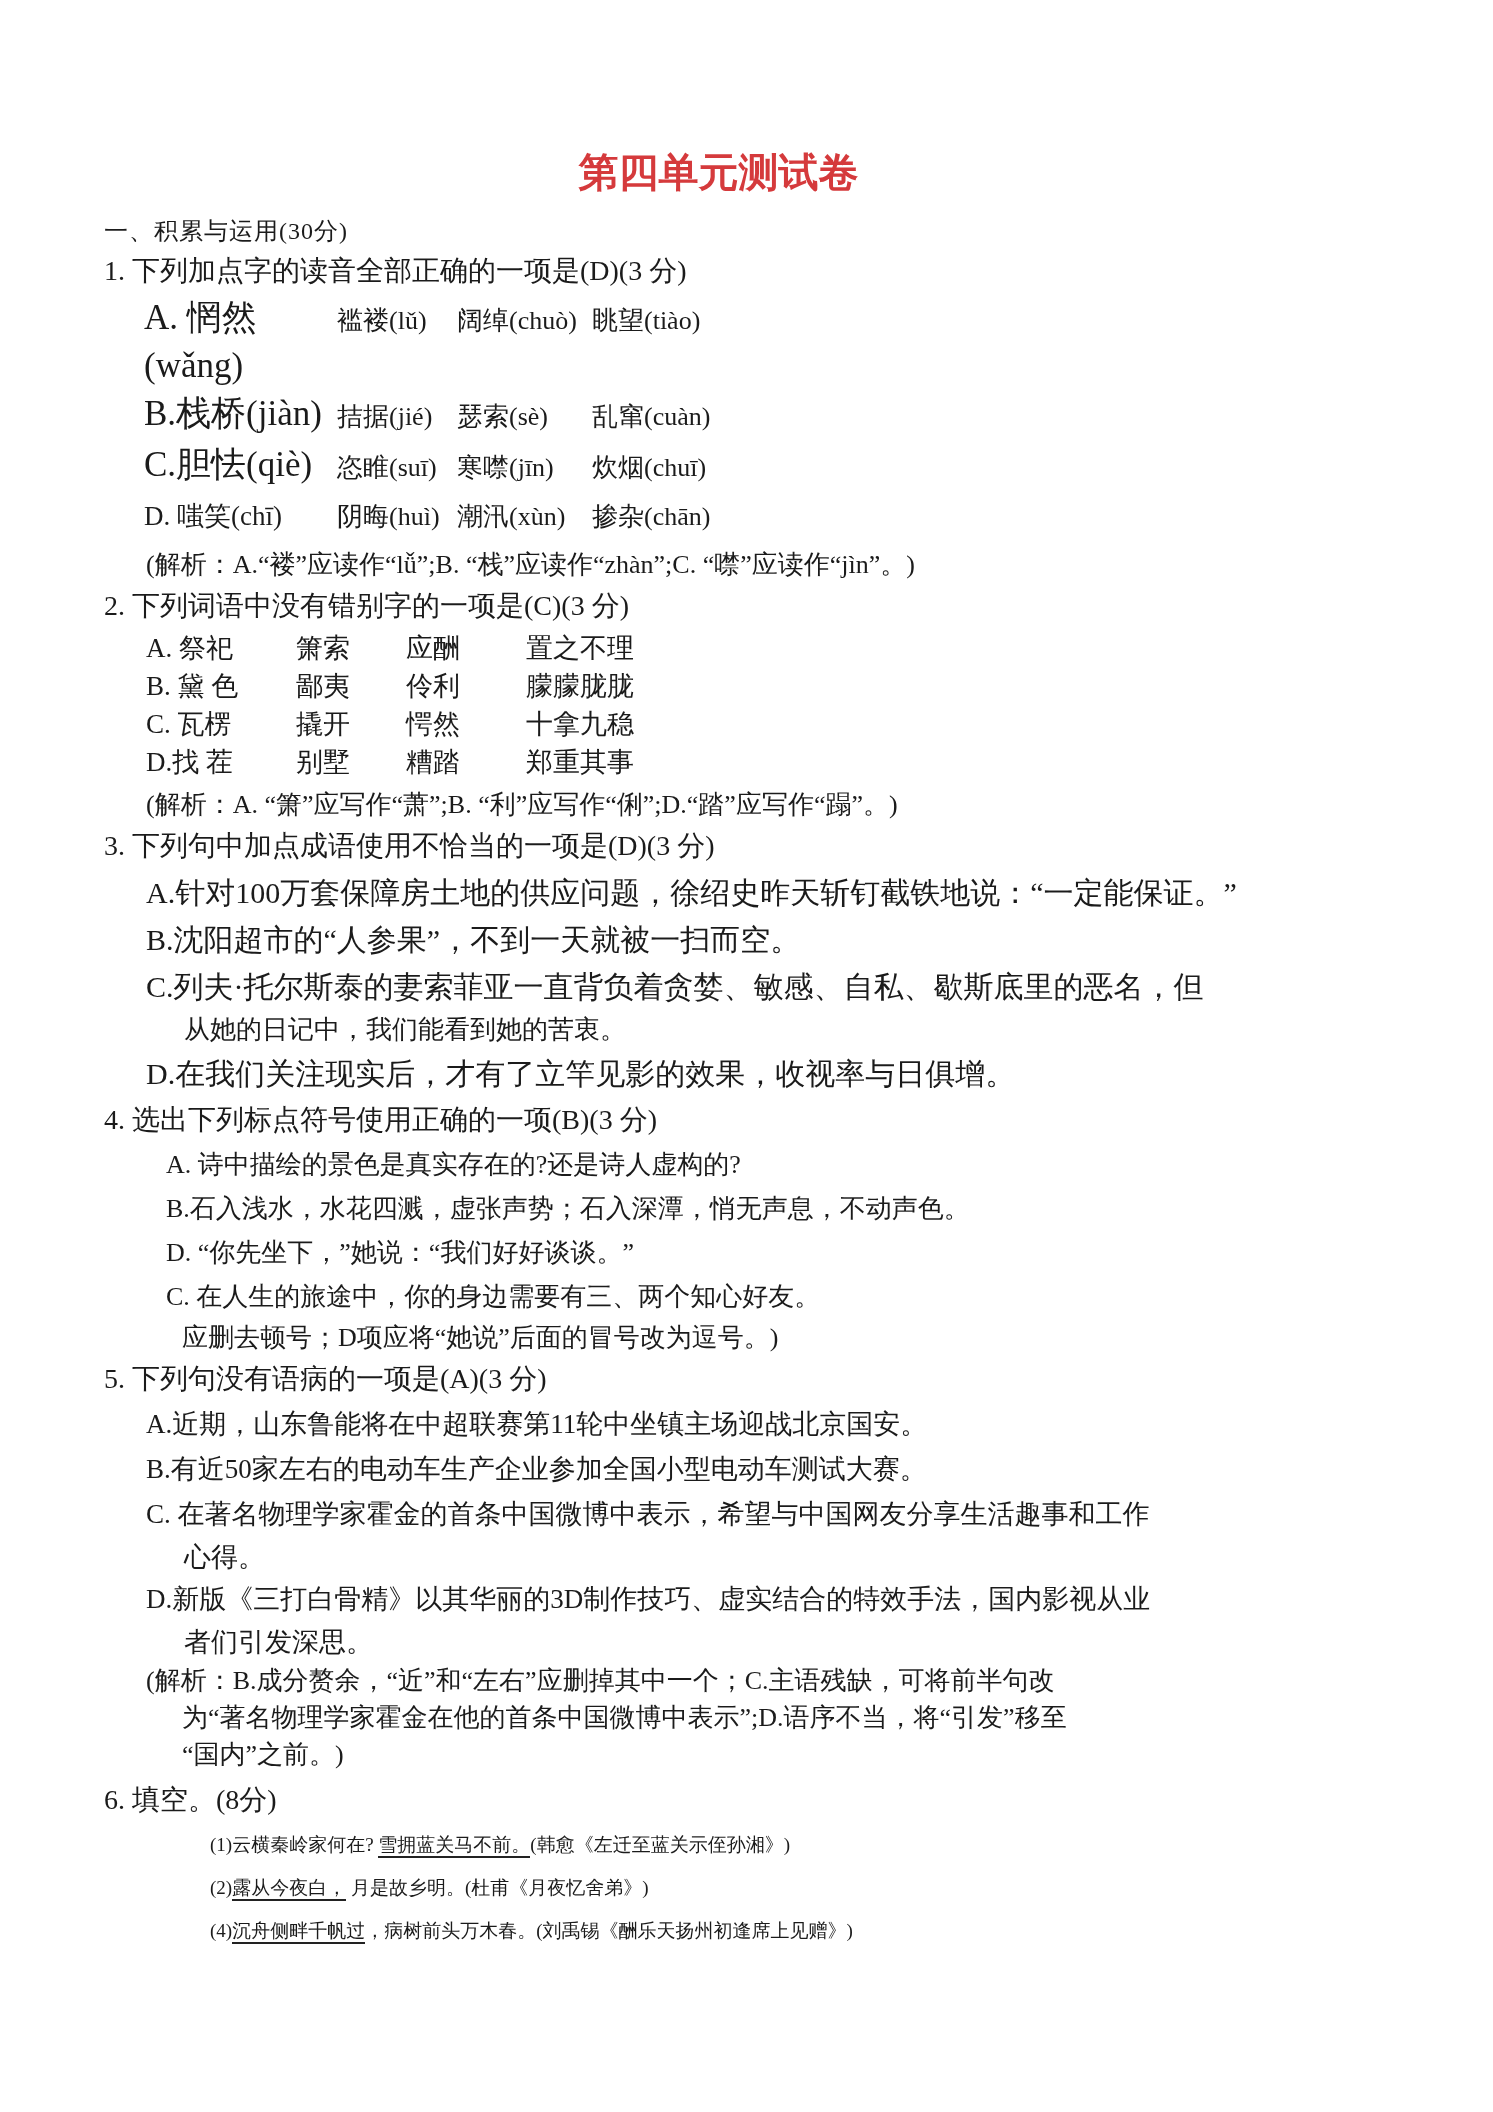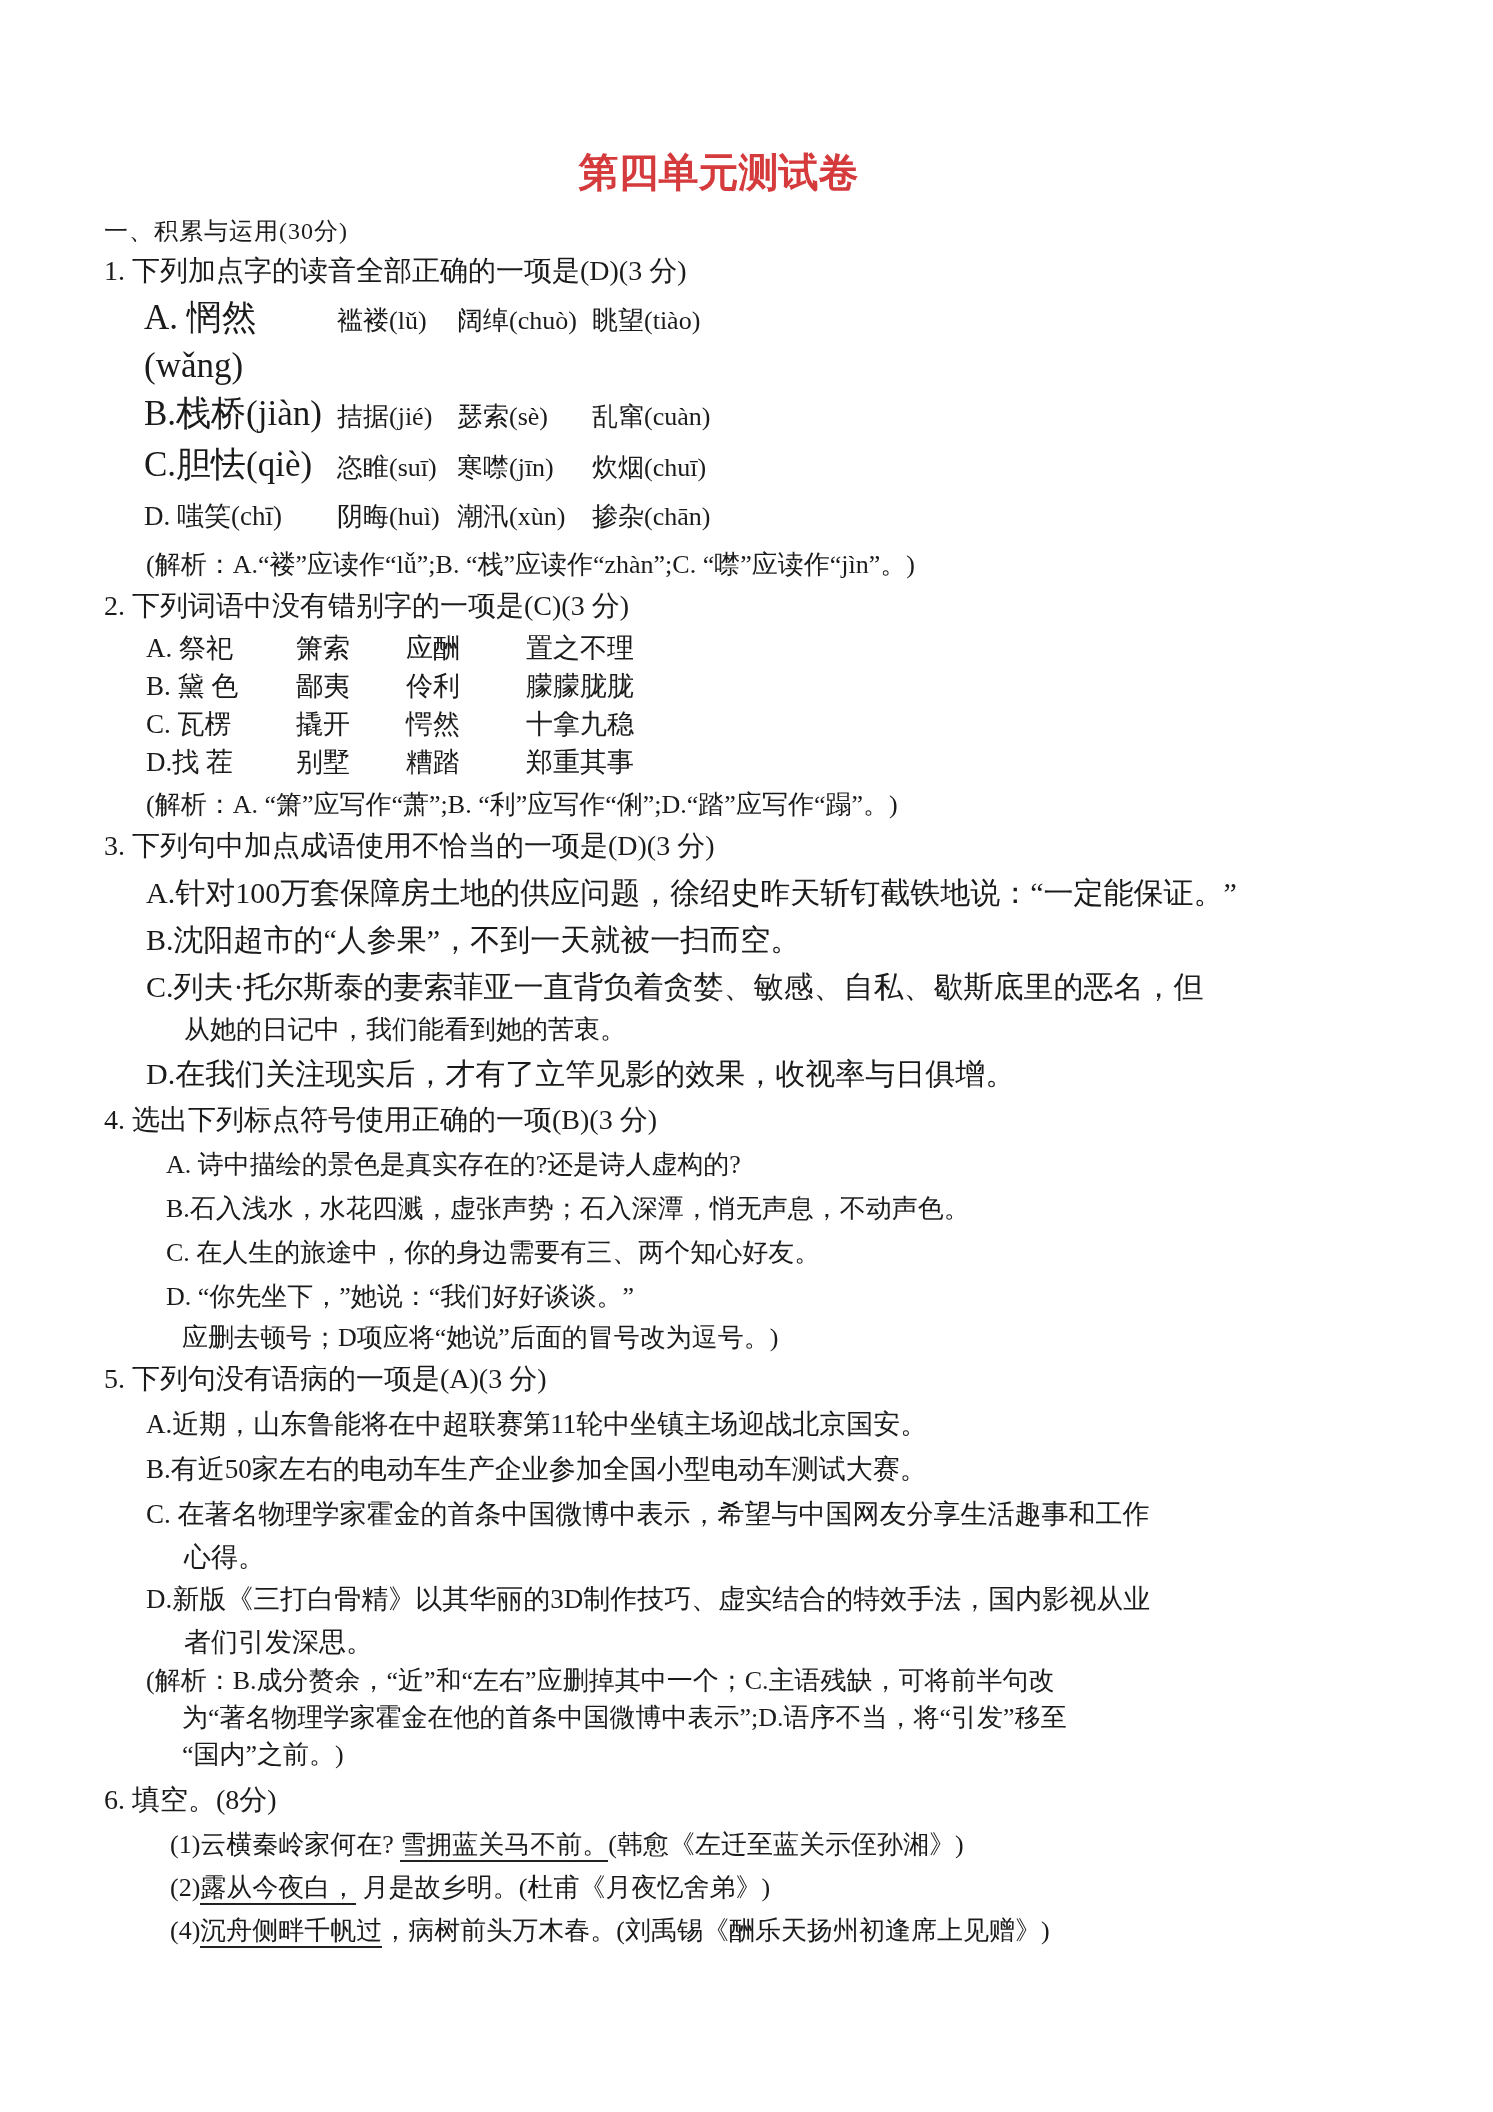--- a/index.html
+++ b/index.html
@@ -86,22 +86,22 @@
     font-size: 27px;
     line-height: 45px;
   }
   .q5-cont {
     margin-left: 80px;
     font-size: 27px;
     line-height: 40px;
   }
   
   .q6-item {
-    margin-left: 66px;
-    font-size: 26px;
+    margin-left: 106px;
+    font-size: 19px;
     line-height: 43px;
   }
   .q6-item .u {
     border-bottom: 2px solid #222;
     padding-bottom: 1px;
   }
   .gap-sm { height: 4px; }
   .gap-md { height: 8px; }
 </style>
 </head>
@@ -177,22 +177,22 @@
   <div class="q3-opt">A.针对100万套保障房土地的供应问题，徐绍史昨天斩钉截铁地说：“一定能保证。”</div>
   <div class="q3-opt">B.沈阳超市的“人参果”，不到一天就被一扫而空。</div>
   <div class="q3-opt">C.列夫·托尔斯泰的妻索菲亚一直背负着贪婪、敏感、自私、歇斯底里的恶名，但</div>
   <div class="q3-cont">从她的日记中，我们能看到她的苦衷。</div>
   <div class="q3-opt">D.在我们关注现实后，才有了立竿见影的效果，收视率与日俱增。</div>
   <div class="gap-sm"></div>
 
   <div class="stem">4. 选出下列标点符号使用正确的一项(B)(3 分)</div>
   <div class="q4-opt">A. 诗中描绘的景色是真实存在的?还是诗人虚构的?</div>
   <div class="q4-opt">B.石入浅水，水花四溅，虚张声势；石入深潭，悄无声息，不动声色。</div>
+  <div class="q4-opt">D. “你先坐下，”她说：“我们好好谈谈。”</div>
   <div class="q4-opt">C. 在人生的旅途中，你的身边需要有三、两个知心好友。</div>
-  <div class="q4-opt">D. “你先坐下，”她说：“我们好好谈谈。”</div>
   <div class="analysis cont">应删去顿号；D项应将“她说”后面的冒号改为逗号。)</div>
   <div class="gap-sm"></div>
 
   <div class="stem">5. 下列句没有语病的一项是(A)(3 分)</div>
   <div class="q5-opt">A.近期，山东鲁能将在中超联赛第11轮中坐镇主场迎战北京国安。</div>
   <div class="q5-opt">B.有近50家左右的电动车生产企业参加全国小型电动车测试大赛。</div>
   <div class="q5-opt">C. 在著名物理学家霍金的首条中国微博中表示，希望与中国网友分享生活趣事和工作</div>
   <div class="q5-cont">心得。</div>
   <div class="q5-opt">D.新版《三打白骨精》以其华丽的3D制作技巧、虚实结合的特效手法，国内影视从业</div>
   <div class="q5-cont">者们引发深思。</div>

